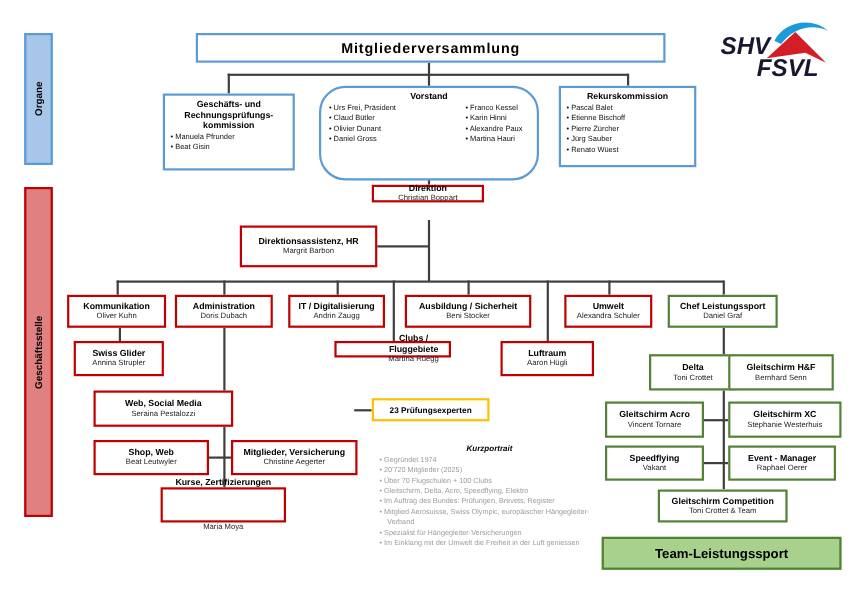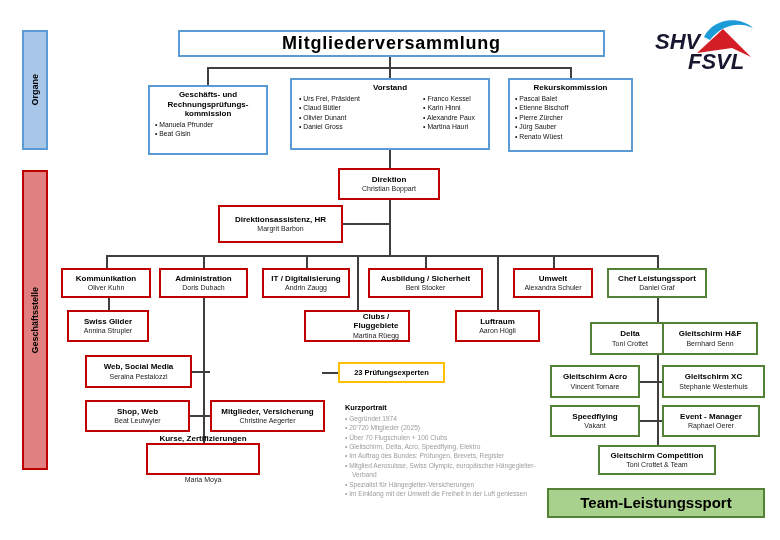--- a/index.html
+++ b/index.html
@@ -12,21 +12,21 @@
        text-align:center;padding:1px 2px;}
   .bt{font-weight:bold;font-size:8px;line-height:1.2;color:#000;}
   .bn{font-size:7px;line-height:1.2;color:#222;margin-top:1px;}
   .blue{border-color:#5b9bd5;}
   .red{border-color:#c00000;}
   .green{border-color:#538135;}
   .yellow{border-color:#ffc000;border-width:2px;}
   .greenfill{background:#a9d18e;border-color:#538135;}
 
   
-  .titlebox .bt{font-size:18px;letter-spacing:.8px;}
+  .titlebox .bt{font-size:13px;letter-spacing:.8px;}
 
   
   .panel{justify-content:flex-start;padding:3px 5px;}
   ul.mem{list-style:none;margin:1px 0 0 0;padding:0;text-align:left;
          font-size:6.8px;line-height:1.4;color:#111;align-self:flex-start;}
   ul.mem li{text-indent:-6px;padding-left:6px;}
   ul.mem li::before{content:"• ";}
   .cols{display:flex;width:100%;justify-content:space-between;padding:0 2px;box-sizing:border-box;}
 
   
@@ -37,21 +37,21 @@
   .side-blue{background:#a8c6e8;border:2px solid #5b9bd5;}
   .side-red{background:#e08080;border:2px solid #c00000;}
 
   
   .hline,.vline{position:absolute;background:#3f3f3f;}
   .hline{height:1.5px;}
   .vline{width:1.5px;}
 
   
   .kurz{position:absolute;left:345px;top:403px;width:200px;}
-  .kurz .kt{font-size:7.3px;font-weight:bold;color:#000;margin-bottom:2px;}
+  .kurz .kt{font-size:7.3px;font-weight:bold;font-style:italic;color:#000;margin-bottom:2px;text-align:center;}
   ul.kl{list-style:none;margin:0;padding:0;font-size:6.6px;line-height:1.42;color:#9c9c9c;}
   ul.kl li{text-indent:-7px;padding-left:7px;}
   ul.kl li::before{content:"•  ";}
 
   
   .logo{position:absolute;left:652px;top:14px;width:118px;height:58px;}
   .logo text{font-family:"Liberation Sans",sans-serif;font-weight:bold;
              font-style:italic;fill:#17172f;}
 </style>
 </head>
@@ -107,21 +107,21 @@
   <div class="box blue panel" style="left:148px;top:85px;width:120px;height:70px;">
     <div class="bt">Geschäfts- und</div>
     <div class="bt">Rechnungsprüfungs-</div>
     <div class="bt">kommission</div>
     <ul class="mem">
       <li>Manuela Pfrunder</li>
       <li>Beat Gisin</li>
     </ul>
   </div>
 
-  <div class="box blue panel" style="left:290px;top:78px;width:200px;height:72px;">
+  <div class="box blue panel" style="left:290px;top:78px;width:200px;height:86px;border-radius:24px;">
     <div class="bt">Vorstand</div>
     <div class="cols">
       <ul class="mem">
         <li>Urs Frei, Präsident</li>
         <li>Claud Bütler</li>
         <li>Olivier Dunant</li>
         <li>Daniel Gross</li>
       </ul>
       <ul class="mem" style="margin-right:6px;">
         <li>Franco Kessel</li>
@@ -136,21 +136,21 @@
     <div class="bt">Rekurskommission</div>
     <ul class="mem">
       <li>Pascal Balet</li>
       <li>Etienne Bischoff</li>
       <li>Pierre Zürcher</li>
       <li>Jürg Sauber</li>
       <li>Renato Wüest</li>
     </ul>
   </div>
 
-  <div class="box red" style="left:338px;top:168px;width:102px;height:32px;">
+  <div class="box red" style="left:338px;top:168px;width:102px;height:16px;">
     <div class="bt">Direktion</div>
     <div class="bn">Christian Boppart</div>
   </div>
   <div class="box red" style="left:218px;top:205px;width:125px;height:38px;">
     <div class="bt">Direktionsassistenz, HR</div>
     <div class="bn">Margrit Barbon</div>
   </div>
 
   <div class="box red" style="left:61px;top:268px;width:90px;height:30px;">
     <div class="bt">Kommunikation</div>
@@ -174,21 +174,21 @@
   </div>
   <div class="box green" style="left:607px;top:268px;width:100px;height:30px;">
     <div class="bt">Chef Leistungssport</div>
     <div class="bn">Daniel Graf</div>
   </div>
 
   <div class="box red" style="left:67px;top:310px;width:82px;height:32px;">
     <div class="bt">Swiss Glider</div>
     <div class="bn">Annina Strupler</div>
   </div>
-  <div class="box red" style="left:304px;top:310px;width:106px;height:32px;padding-left:40px;">
+  <div class="box red" style="left:304px;top:310px;width:106px;height:15px;padding-left:40px;">
     <div class="bt">Clubs / Fluggebiete</div>
     <div class="bn">Martina Rüegg</div>
   </div>
   <div class="box red" style="left:455px;top:310px;width:85px;height:32px;">
     <div class="bt">Luftraum</div>
     <div class="bn">Aaron Hügli</div>
   </div>
 
   <div class="box green" style="left:550px;top:322px;width:80px;height:33px;margin-left:40px;">
     <div class="bt">Delta</div>
@@ -212,24 +212,24 @@
   </div>
   <div class="box green" style="left:550px;top:405px;width:90px;height:32px;">
     <div class="bt">Speedflying</div>
     <div class="bn">Vakant</div>
   </div>
   <div class="box green" style="left:598px;top:445px;width:118px;height:30px;">
     <div class="bt">Gleitschirm Competition</div>
     <div class="bn">Toni Crottet &amp; Team</div>
   </div>
   <div class="box greenfill" style="left:547px;top:488px;width:218px;height:30px;">
-    <div class="bt" style="font-size:15px;">Team-Leistungssport</div>
-  </div>
-
-  <div class="box red" style="left:85px;top:355px;width:107px;height:33px;">
+    <div class="bt" style="font-size:12px;">Team-Leistungssport</div>
+  </div>
+
+  <div class="box red" style="left:85px;top:355px;width:127px;height:33px;">
     <div class="bt">Web, Social Media</div>
     <div class="bn">Seraina Pestalozzi</div>
   </div>
   <div class="box yellow" style="left:338px;top:362px;width:107px;height:21px;">
     <div class="bt" style="font-size:7.5px;">23 Prüfungsexperten</div>
   </div>
   <div class="box red" style="left:85px;top:400px;width:105px;height:32px;">
     <div class="bt">Shop, Web</div>
     <div class="bn">Beat Leutwyler</div>
   </div>

